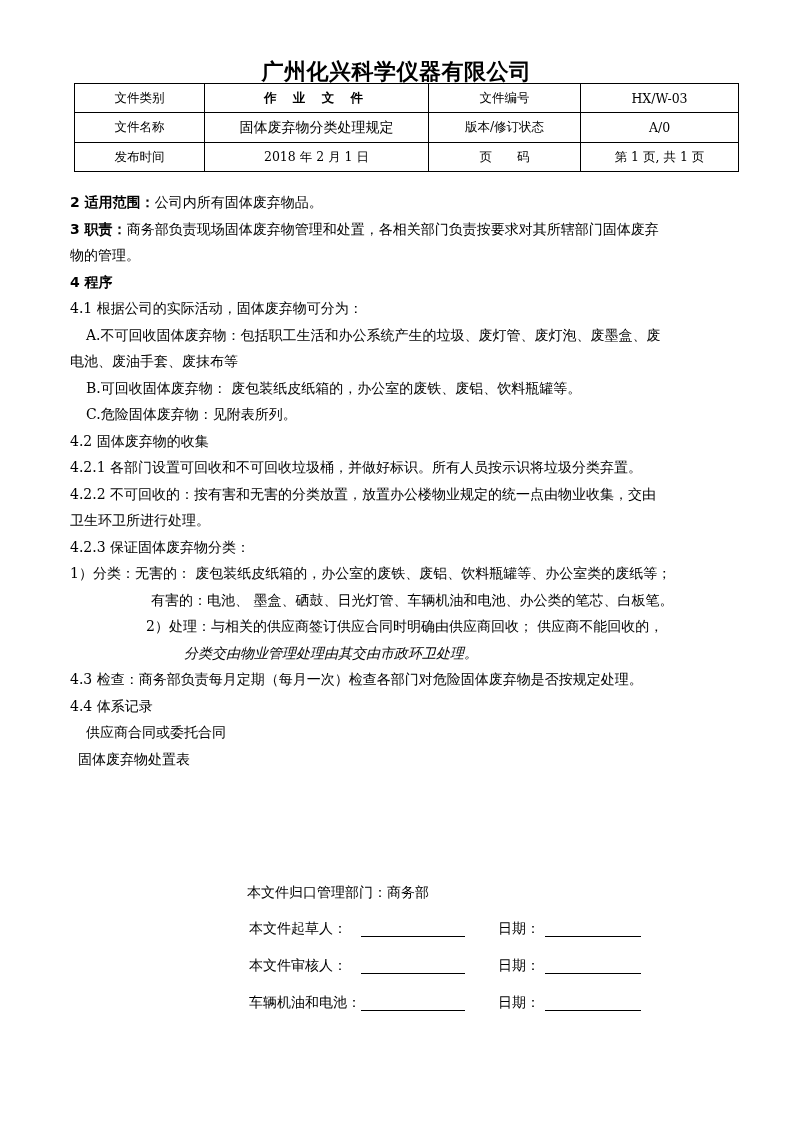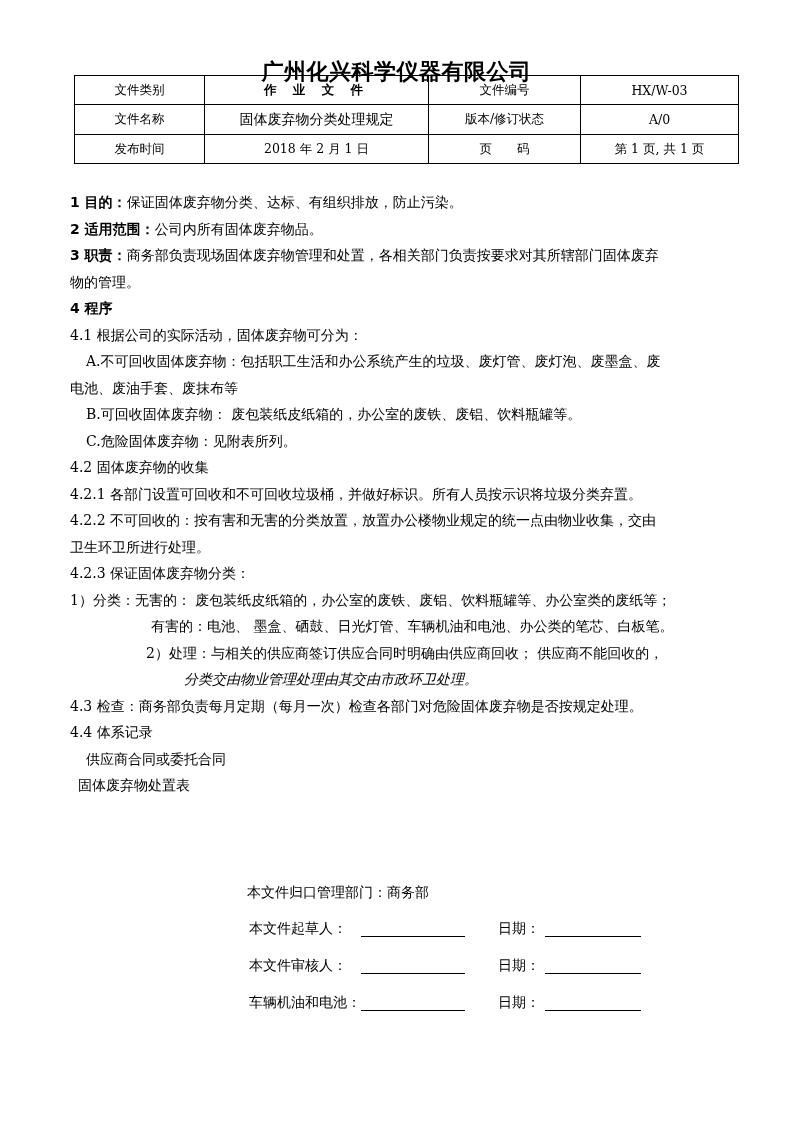--- a/index.html
+++ b/index.html
@@ -8,21 +8,21 @@
     font-family: "DejaVu Serif", "Liberation Serif", serif;
     color: #000;
   }
   .company-title {
     position: absolute; left: 0; width: 793px; top: 57px;
     text-align: center; font-size: 22px; font-weight: bold;
     font-family: "DejaVu Sans", "Liberation Sans", sans-serif;
     letter-spacing: 0.5px;
   }
   table.header-table {
-    position: absolute; left: 74px; top: 75px; width: 664px;
+    position: absolute; left: 74px; top: 83px; width: 664px;
     border-collapse: collapse; table-layout: fixed;
     font-size: 12.5px;
   }
   table.header-table td {
     border: 1.3px solid #000; text-align: center; vertical-align: middle;
     padding: 0; height: 28px; white-space: nowrap;
   }
   table.header-table tr:nth-child(2) td { height: 29px; }
   .bold-cell { font-weight: bold; letter-spacing: 6px; }
   .big-cell { font-size: 14px; }
@@ -72,23 +72,20 @@
     <td>发布时间</td>
     <td>2018 年 2 月 1 日</td>
     <td>页　　码</td>
     <td>第 1 页, 共 1 页</td>
   </tr>
 </tbody>
   </table>
 
 <div class="body-text" style="top:189px;">
   <div class="line">
-    <span class="b">1 目的：</span><span>保证固体废弃物分类、达标、有组织排放，防止污染。</span>
-  </div>
-  <div class="line">
     <span class="b">2 适用范围：</span><span>公司内所有固体废弃物品。</span>
   </div>
   <div class="line">
     <span class="b">3 职责：</span><span>商务部负责现场固体废弃物管理和处置，各相关部门负责按要求对其所辖部门固体废弃</span>
   </div>
   <div class="line">物的管理。</div>
   <div class="line b">4 程序</div>
 
   <div class="line">4.1 根据公司的实际活动，固体废弃物可分为：</div>
   <div class="line ind1">A.不可回收固体废弃物：包括职工生活和办公系统产生的垃圾、废灯管、废灯泡、废墨盒、废</div>

